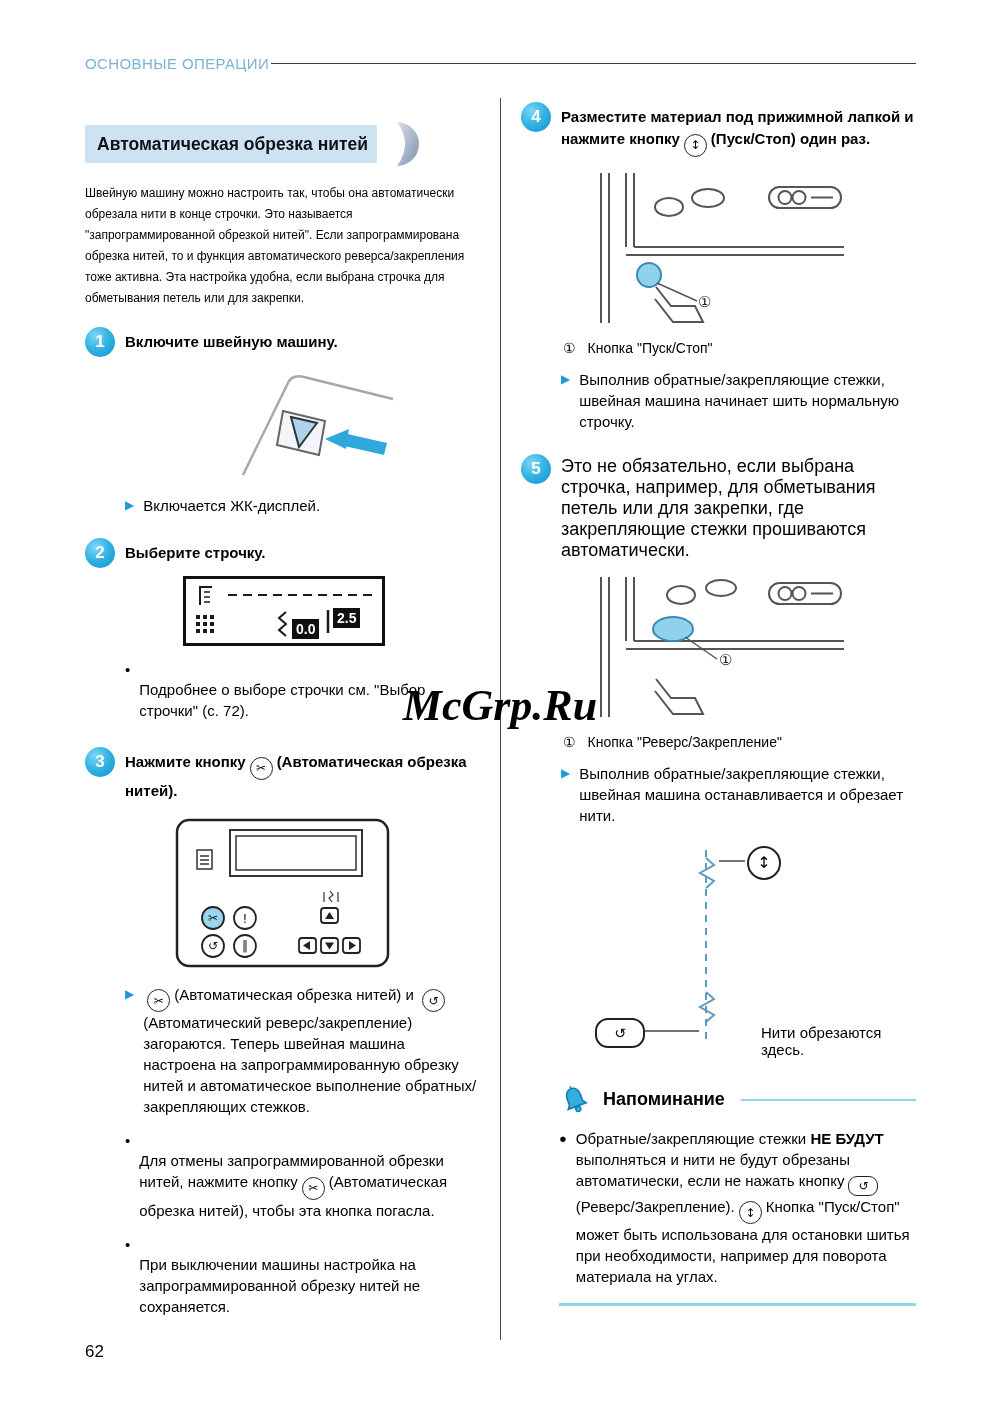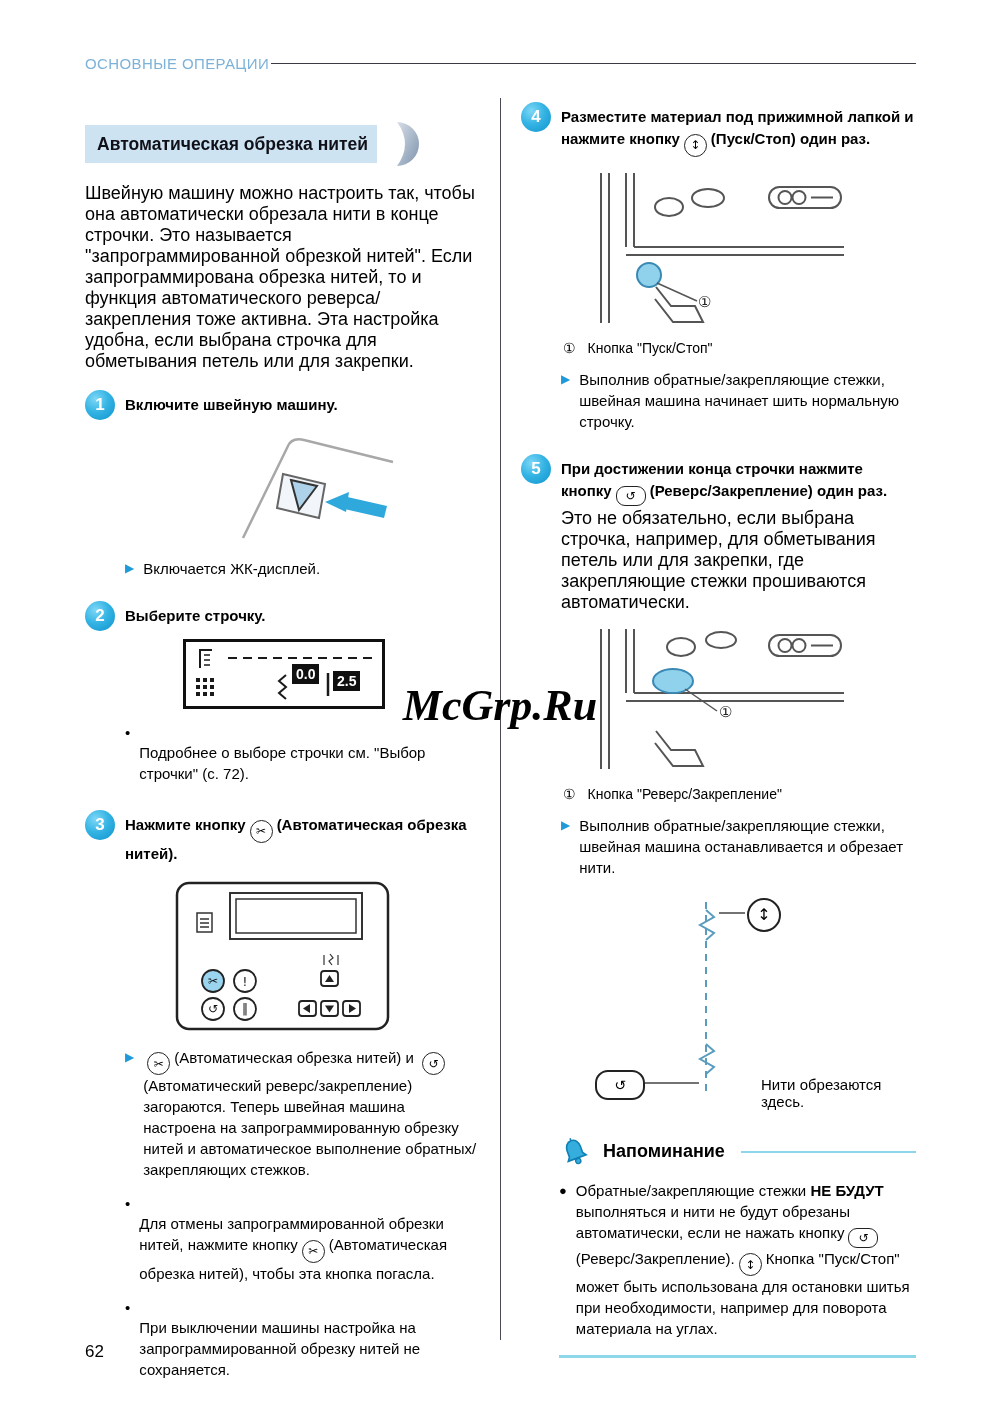--- a/index.html
+++ b/index.html
@@ -19,21 +19,21 @@
   .col{position:absolute;}
   .col-left{left:85px;top:122px;width:396px;}
   .col-right{left:521px;top:102px;width:395px;}
 
   
   .title-banner{display:flex;align-items:center;}
   .title-box{width:292px;height:38px;background:#cde3f2;display:flex;align-items:center;padding-left:12px;box-sizing:border-box;}
   .title-box h1{font-size:17.5px;font-weight:bold;color:#101018;}
   .crescent{margin-left:16px;}
 
-  .intro{margin-top:17px;font-size:18px;line-height:21px;}
+  .intro{margin-top:17px;font-size:12px;line-height:21px;}
 
   
   .step{display:flex;gap:10px;align-items:flex-start;}
   .mt18{margin-top:18px;}.mt22{margin-top:22px;}.mt26{margin-top:26px;}
   .step-num{flex:0 0 30px;height:30px;border-radius:50%;background:radial-gradient(circle at 35% 30%,#7ed7f6 0%,#35b4e4 45%,#0e93cc 100%);color:#fff;font-size:17px;font-weight:bold;display:flex;align-items:center;justify-content:center;}
   .step-body{flex:1;min-width:0;}
   .step-title{font-size:15px;font-weight:bold;line-height:22px;padding-top:4px;}
   .step-text{font-size:18px;line-height:21px;margin-top:2px;}
 
   .result{display:flex;gap:9px;margin-top:12px;}
@@ -46,21 +46,21 @@
   
   .icn{display:inline-flex;align-items:center;justify-content:center;width:21px;height:21px;border:1.5px solid #222;border-radius:50%;font-size:12px;line-height:1;vertical-align:-5px;margin:0 4px;background:#fff;font-family:"DejaVu Sans",sans-serif;font-weight:normal;}
   .icn-oval{display:inline-flex;align-items:center;justify-content:center;width:28px;height:18px;border:1.5px solid #222;border-radius:9px;font-size:12px;line-height:1;vertical-align:-4px;margin:0 4px;background:#fff;font-family:"DejaVu Sans",sans-serif;font-weight:normal;}
 
   
   .fig{position:relative;}
   .fig-power{margin:14px 0 0 96px;width:185px;}
   .lcd{position:relative;width:196px;height:64px;border:3px solid #101010;margin:12px 0 0 58px;box-sizing:content-box;}
   .lcd svg{position:absolute;left:0;top:0;}
   .lcd-val{position:absolute;background:#101010;color:#fff;font-size:14px;font-weight:bold;padding:2px 4px;}
-  .lcd-w{left:106px;top:22px;}
+  .lcd-w{left:106px;top:40px;}
   .lcd-l{left:141px;top:29px;margin-left:6px;}
   .fig-panel{margin:16px 0 0 50px;width:215px;}
   .panel-svg text{font-size:12px;text-anchor:middle;fill:#101010;font-family:"DejaVu Sans",sans-serif;}
   .fig-machine{margin:12px 0 0 0;}
   .fig-callout{position:absolute;font-size:15px;color:#222;}
   .caption{display:flex;gap:12px;font-size:14px;line-height:18px;margin-top:8px;margin-left:2px;}
 
   
   .trim-diagram{position:relative;height:214px;margin-top:18px;}
   .trim-lines{position:absolute;left:0;top:0;}
@@ -270,21 +270,20 @@
         <div class="result">
           <span class="arrow">▶</span>
           <p>Выполнив обратные/закрепляющие стежки, швейная машина начинает шить нормальную строчку.</p>
         </div>
       </div>
     </div>
 
     <div class="step mt22">
       <span class="step-num">5</span>
       <div class="step-body">
-        <h2 class="step-title"><span>При достижении конца строчки нажмите кнопку</span><span class="icn-oval">↺</span><span>(Реверс/Закрепление) один раз.</span></h2>
         <p class="step-text">Это не обязательно, если выбрана строчка, например, для обметывания петель или для закрепки, где закрепляющие стежки прошиваются автоматически.</p>
 
         <div class="fig fig-machine">
           <svg width="285" height="148" viewBox="0 0 285 148">
             <g fill="none" stroke="#555" stroke-width="2">
               <line x1="40" y1="4" x2="40" y2="144"></line>
               <line x1="48" y1="4" x2="48" y2="144"></line>
               <line x1="65" y1="4" x2="65" y2="68"></line>
               <line x1="73" y1="4" x2="73" y2="68"></line>
               <path d="M73 68 H 283"></path>

